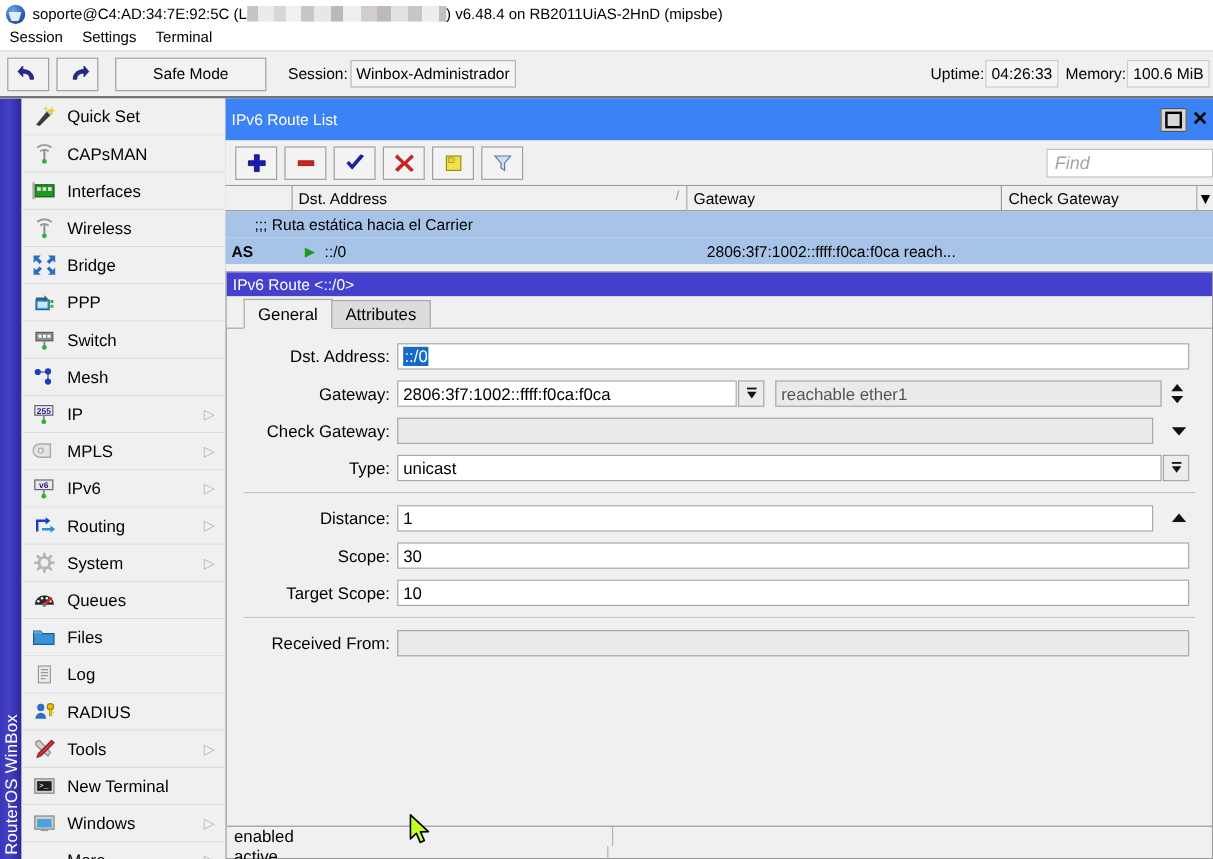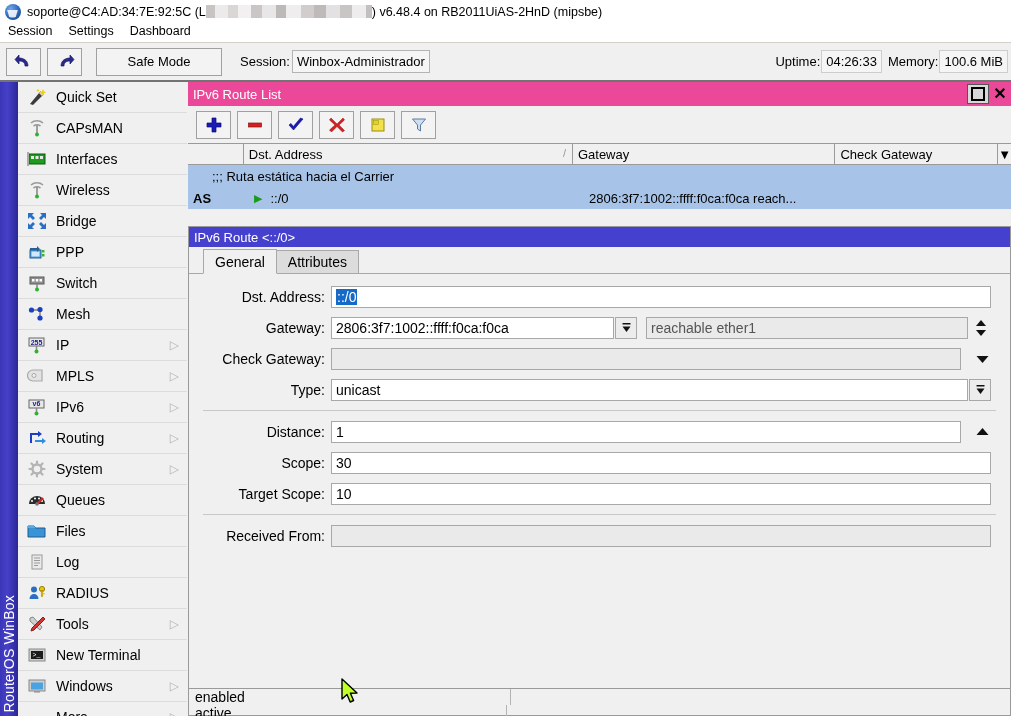--- a/index.html
+++ b/index.html
@@ -135,21 +135,21 @@
   }
   .mitem.noicon .lbl { padding-left: 0; }
 
   
   .rlwin {
     position: absolute; left: 188px; top: 82px;
     width: 823px; height: 634px;
     background: #f0f0f0;
   }
   .rl-title {
-    height: 24px; background: #ec4899;
+    height: 35px; background: #3b82f6;
     display: flex; align-items: center;
     color: #ffffff; font-size: 13px; padding-left: 5px;
   }
   .rl-title .tspacer { flex: 1; }
   .winctl {
     width: 20px; height: 18px; margin-right: 1px;
     border: 1px solid #555; background: #d8d8d8;
     display: flex; align-items: center; justify-content: center;
     cursor: pointer;
   }
@@ -272,21 +272,21 @@
   <div class="winbar">
     <div class="logo"></div>
     <span class="wt-seg">soporte@C4:AD:34:7E:92:5C (L</span>
     <span class="redact"></span>
     <span class="wt-seg">) v6.48.4 on RB2011UiAS-2HnD (mipsbe)</span>
   </div>
 
   <div class="menubar">
     <div class="mi">Session</div>
     <div class="mi">Settings</div>
-    <div class="mi">Dashboard</div>
+    <div class="mi">Terminal</div>
   </div>
 
   <div class="toolbar">
     <div class="tbtn">
       <svg width="20" height="16" viewBox="0 0 20 16">
         <path d="M14 12 C14 6 9 4 5 4 L5 1 L1 5.5 L5 10 L5 7 C8 7 11 8 11 12 Z" fill="#2a2a8a" stroke="#1a1a6a" stroke-width="0.7"></path>
       </svg>
     </div>
     <div class="tbtn">
       <svg width="20" height="16" viewBox="0 0 20 16">
@@ -629,20 +629,21 @@
         <svg width="18" height="18" viewBox="0 0 18 18">
           <rect x="3" y="3" width="12" height="12" fill="#f2e14a" stroke="#9a8d10"></rect>
           <rect x="4.5" y="4.5" width="5" height="4" fill="#ded03a" stroke="#9a8d10" stroke-width=".5"></rect>
         </svg>
       </div>
       <div class="tbtn">
         <svg width="18" height="18" viewBox="0 0 18 18">
           <path d="M2.5 3 H15.5 L10.5 9 V15 L7.5 13 V9 Z" fill="#cfdff0" stroke="#5a7ba0" stroke-width="1"></path>
         </svg>
       </div>
+      <div class="findbox">Find</div>
     </div>
 
     <div class="thead">
       <div class="th c0"></div>
       <div class="th c1">
         <span>Dst. Address</span>
         <span class="sortmark">/</span>
       </div>
       <div class="th c2">Gateway</div>
       <div class="th c3">Check Gateway</div>

